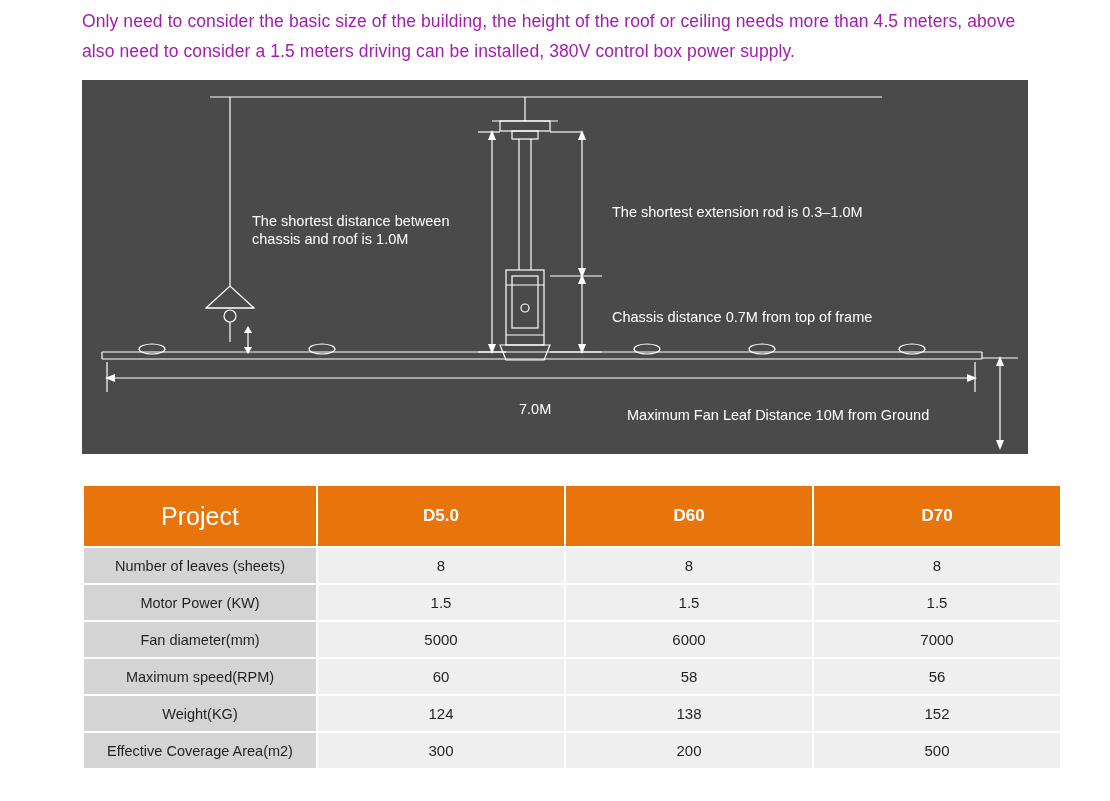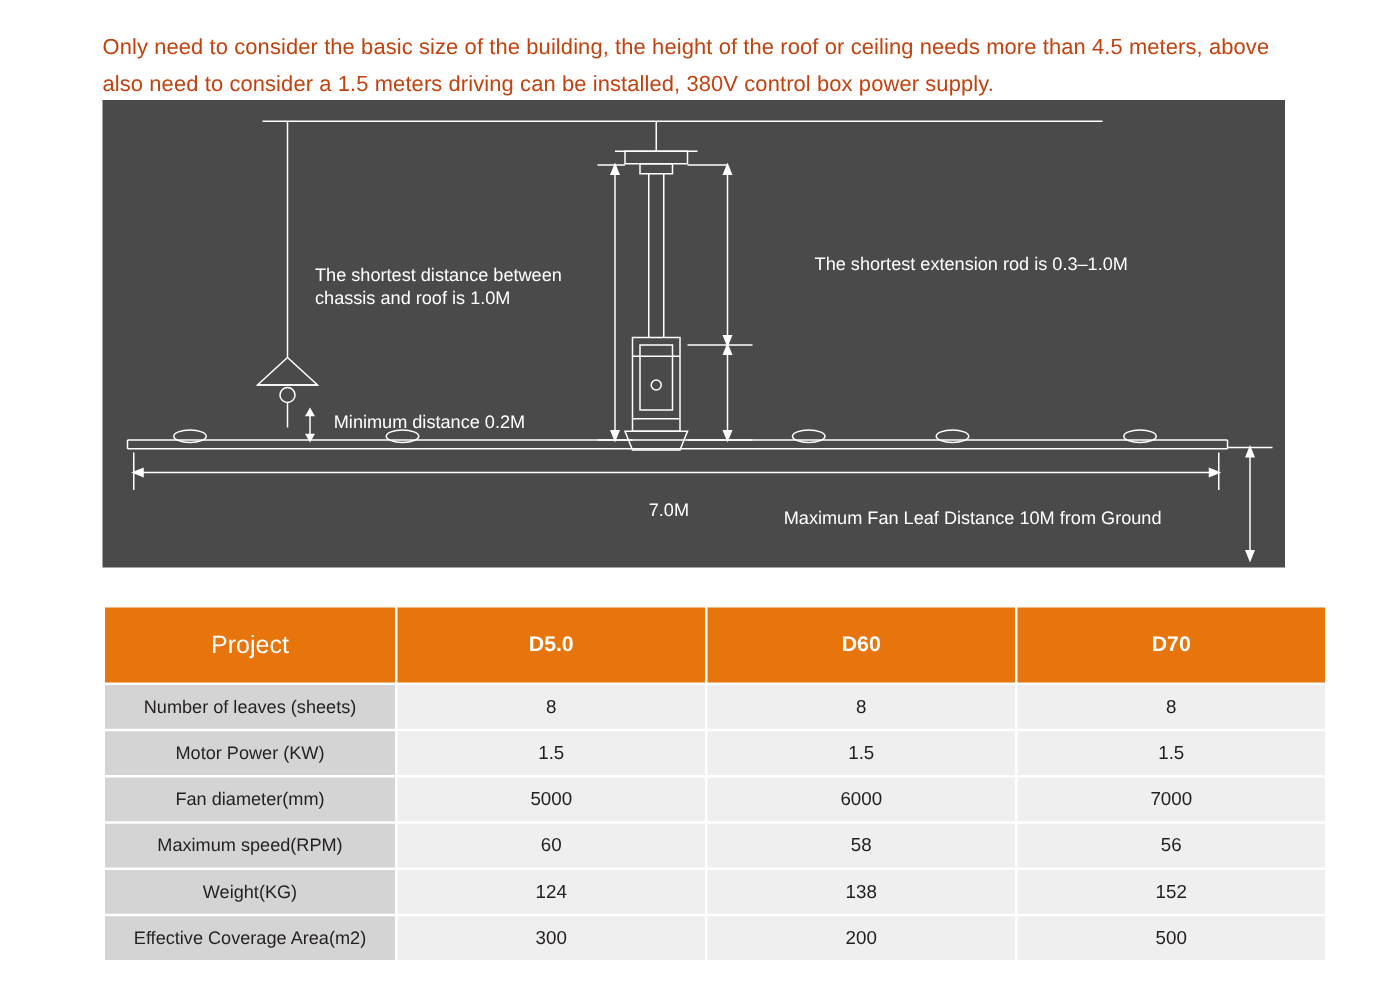--- a/index.html
+++ b/index.html
@@ -17,25 +17,25 @@
   }
   .page {
     position: relative;
     width: 1110px;
     height: 801px;
   }
   
   .intro {
     position: absolute;
     left: 82px;
-    top: 22px;
+    top: 6px;
     width: 960px;
     font-size: 17.5px;
     line-height: 30px;
-    color: #c2410c;
+    color: #a21caf;
     letter-spacing: 0.1px;
   }
   
   .diagram {
     position: absolute;
     left: 82px;
     top: 80px;
     width: 946px;
     height: 374px;
     background: #4a4a4a;
@@ -48,21 +48,21 @@
   }
   .dlabel {
     position: absolute;
     color: #ffffff;
     font-size: 14.5px;
     line-height: 18px;
     white-space: pre-line;
     font-family: "Liberation Sans", sans-serif;
   }
   .lbl-chassis-roof { left: 170px; top: 132px; width: 250px; }
-  .lbl-ext-rod      { left: 530px; top: 123px; width: 330px; text-align: center; }
+  .lbl-ext-rod      { left: 530px; top: 123px; width: 330px; }
   .lbl-chassis-dist { left: 530px; top: 228px; width: 340px; }
   .lbl-min-dist     { left: 185px; top: 249px; width: 230px; }
   .lbl-span         { left: 437px; top: 320px; width: 120px; text-align: left; }
   .lbl-max-ground   { left: 545px; top: 326px; width: 380px; }
   
   .spec-table {
     position: absolute;
     left: 82px;
     top: 484px;
     width: 946px;
@@ -76,21 +76,21 @@
   }
   .spec-table thead th {
     background: #e8740c;
     color: #ffffff;
     height: 60px;
     text-align: center;
     vertical-align: middle;
     font-weight: normal;
   }
   .spec-table thead th.hdr-project {
-    font-size: 20px;
+    font-size: 25px;
     font-weight: normal;
   }
   .spec-table thead th.hdr-model {
     font-size: 17px;
     font-weight: bold;
   }
   .spec-table tbody th {
     background: #d4d4d4;
     color: #231f20;
     font-size: 14.5px;
@@ -190,21 +190,21 @@
         <line x1="918" y1="278" x2="918" y2="368"></line>
         <path d="M914 286 L918 276 L922 286" fill="#ffffff" stroke="none"></path>
         <path d="M914 360 L918 370 L922 360" fill="#ffffff" stroke="none"></path>
         <line x1="900" y1="278" x2="936" y2="278"></line>
       </g>
     </svg>
 
     <div class="dlabel lbl-chassis-roof">The shortest distance between
 chassis and roof is 1.0M</div>
     <div class="dlabel lbl-ext-rod">The shortest extension rod is 0.3–1.0M</div>
-    <div class="dlabel lbl-min-dist">Minimum distance 0.2M</div>
+    <div class="dlabel lbl-chassis-dist">Chassis distance 0.7M from top of frame</div>
     <div class="dlabel lbl-span">7.0M</div>
     <div class="dlabel lbl-max-ground">Maximum Fan Leaf Distance 10M from Ground</div>
   </div>
 
   <table class="spec-table">
     <colgroup>
       <col class="col-label">
       <col class="col-val">
       <col class="col-val">
       <col class="col-val">

